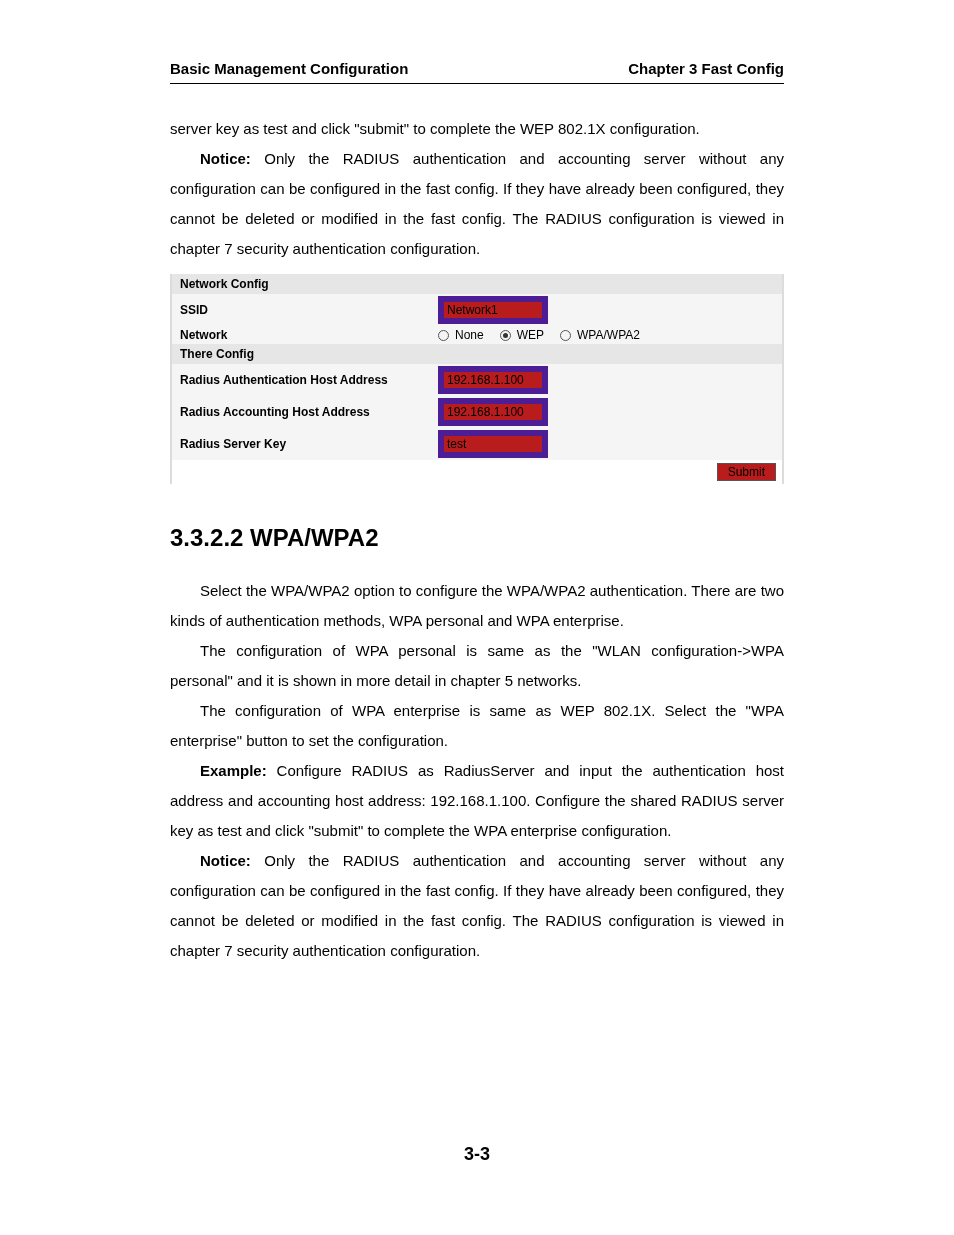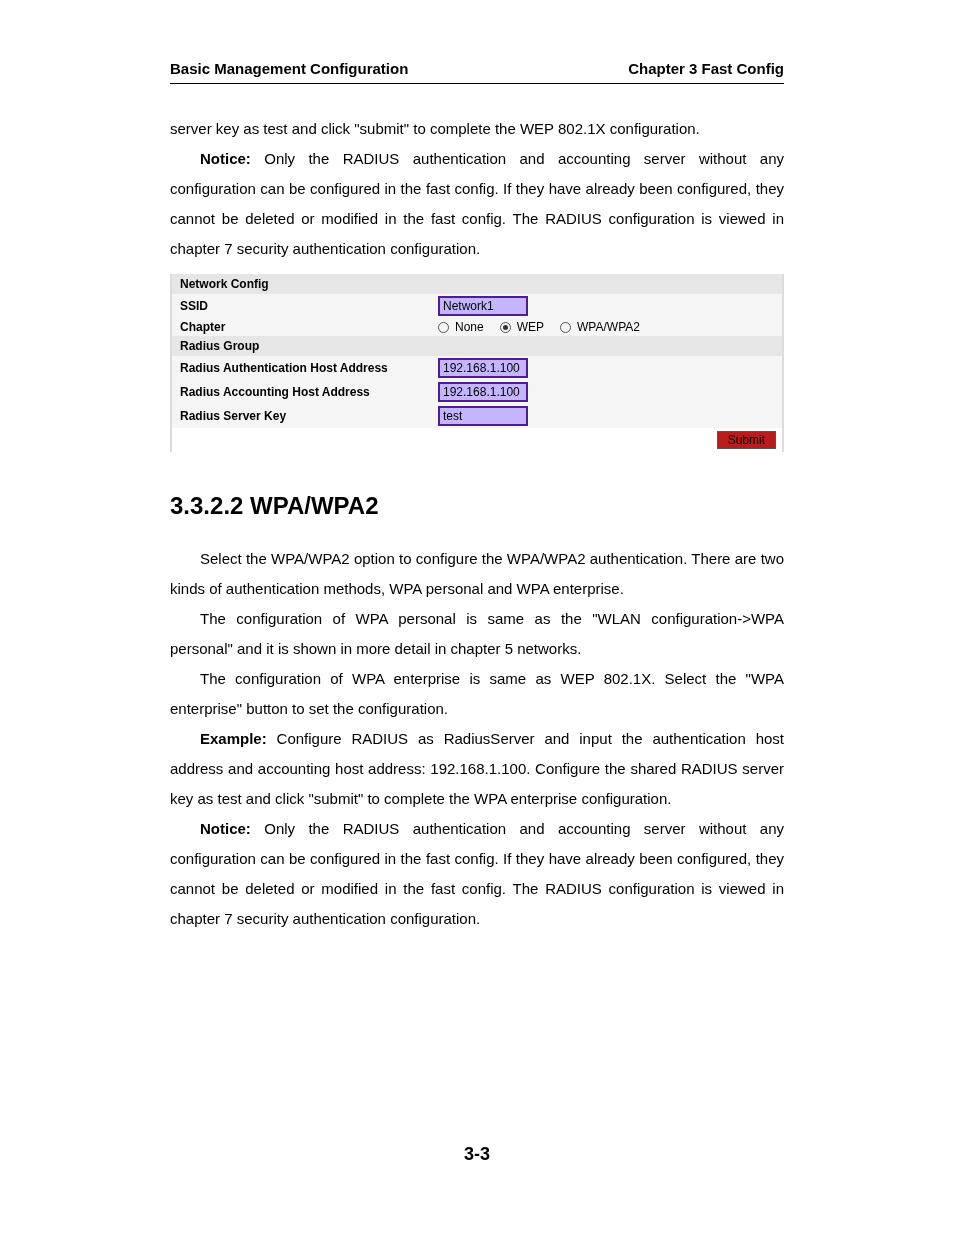--- a/index.html
+++ b/index.html
@@ -56,24 +56,24 @@
     align-items: center;
   }
   .panel-label {
     width: 258px;
     font-weight: bold;
     flex-shrink: 0;
   }
   .panel-input {
     font-family: Tahoma, Arial, sans-serif;
     font-size: 12px;
-    border: 2px solid #4c1d95;
+    border: 6px solid #4c1d95;
     padding: 1px 3px;
-    width: 90px;
-    background: #c4b5fd;
+    width: 110px;
+    background: #b91c1c;
     box-sizing: border-box;
   }
   .radio-group {
     display: flex;
     gap: 6px;
     align-items: center;
   }
   .radio {
     display: inline-block;
     width: 11px;
@@ -139,35 +139,35 @@
 
   <div class="figure-panel">
     <div class="panel-section-title">Network Config</div>
 
     <div class="panel-row">
       <div class="panel-label">SSID</div>
       <input class="panel-input" value="Network1" style="">
     </div>
 
     <div class="panel-row">
-      <div class="panel-label">Chapter</div>
+      <div class="panel-label">Network</div>
       <div class="radio-group">
         <span class="radio"></span>
         <span>None</span>
         <span style="width:4px"></span>
         <span class="radio checked"></span>
         <span>WEP</span>
         <span style="width:4px"></span>
         <span class="radio"></span>
         <span>WPA/WPA2</span>
       </div>
     </div>
 
 
-    <div class="panel-section-title">Radius Group</div>
+    <div class="panel-section-title">There Config</div>
 
 
     <div class="panel-row">
       <div class="panel-label">Radius Authentication Host Address</div>
       <input class="panel-input" value="192.168.1.100" style="">
     </div>
 
     <div class="panel-row">
       <div class="panel-label">Radius Accounting Host Address</div>
       <input class="panel-input" value="192.168.1.100" style="">

